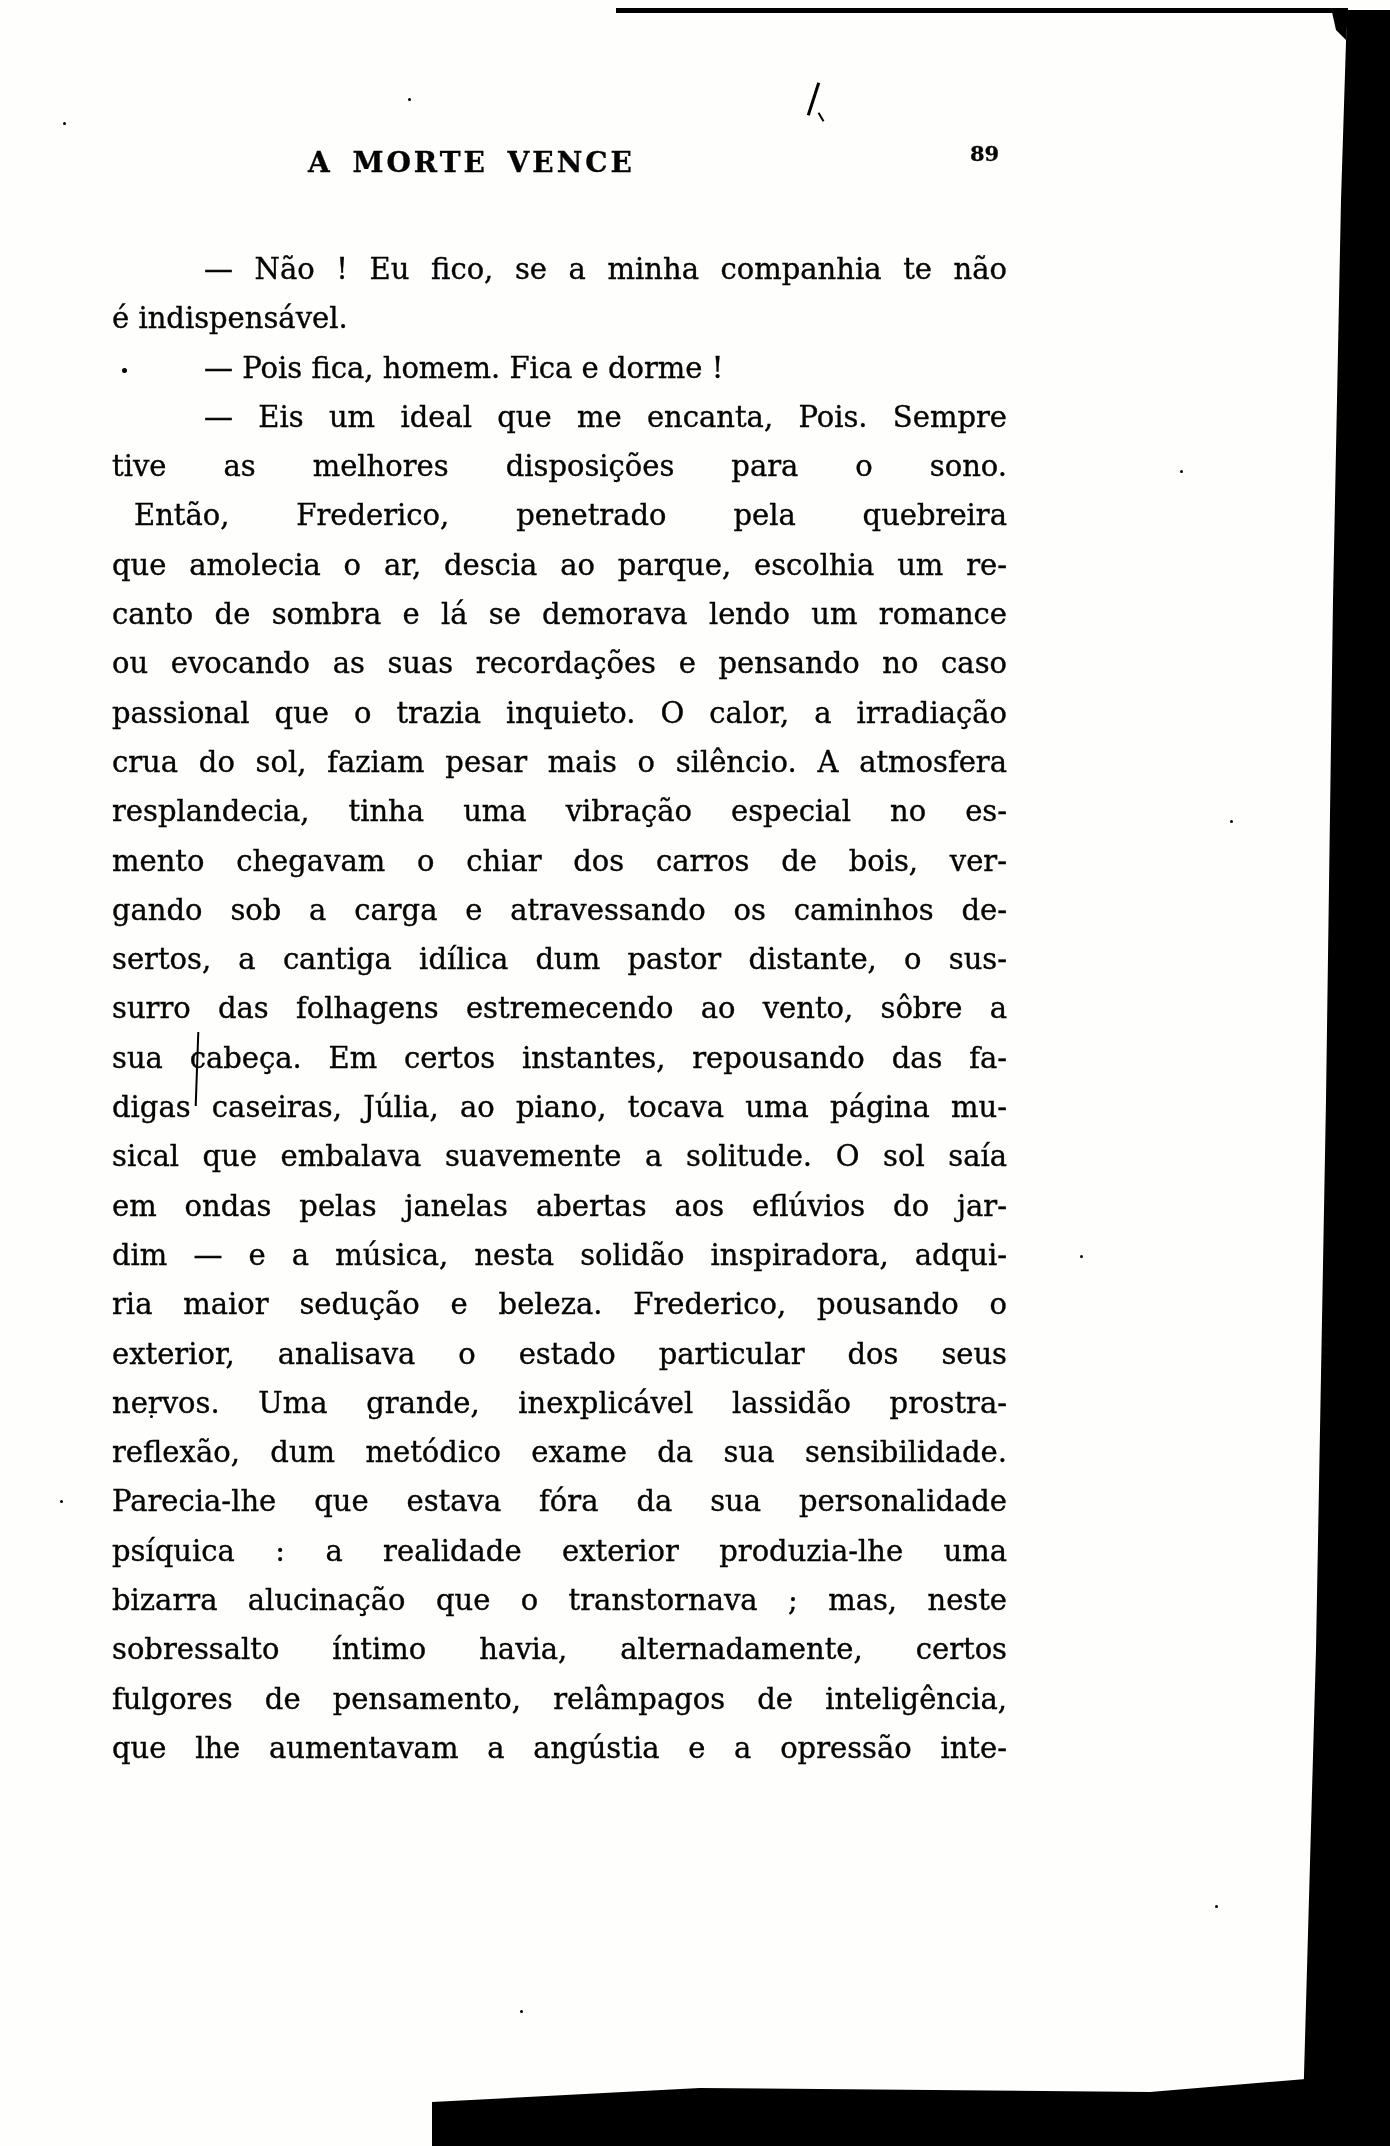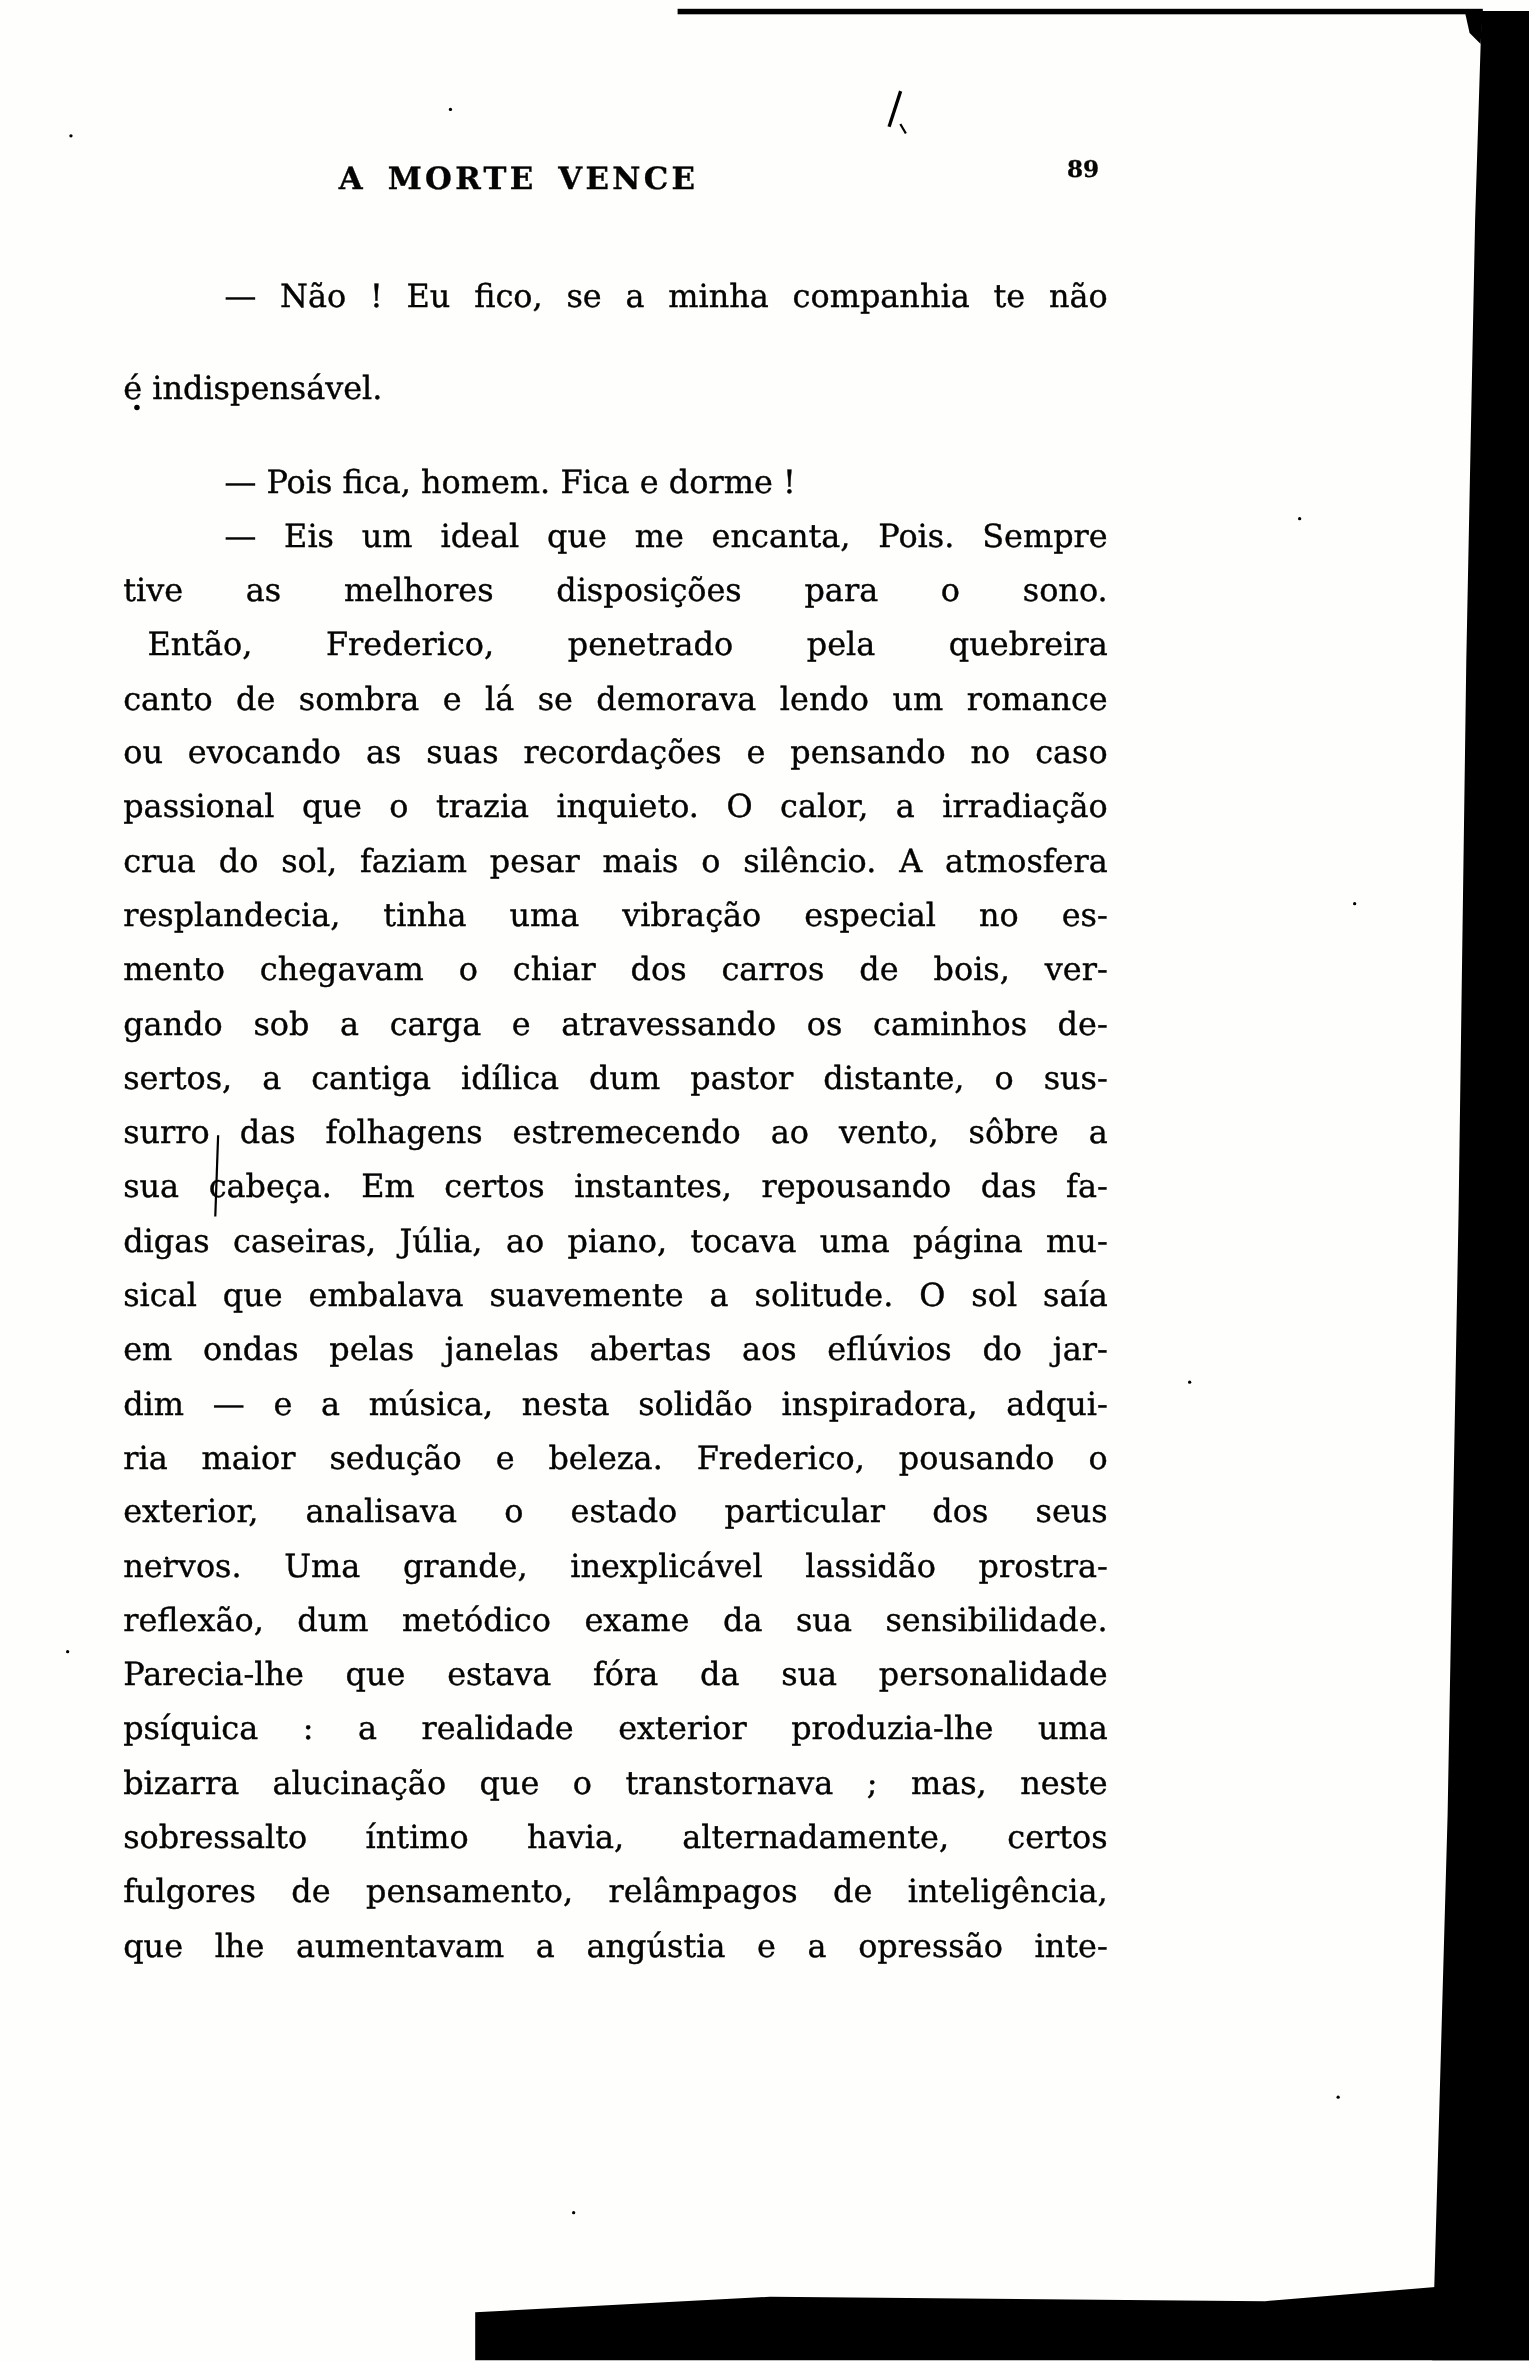--- a/index.html
+++ b/index.html
@@ -27,21 +27,21 @@
     -webkit-text-stroke: 0.3px #000;
   }
 
   
   .text-block {
     position: absolute; left: 112px; top: 245px; width: 895px;
     font-size: 29px; line-height: 49.3px;
     -webkit-text-stroke: 0.35px #000;
   }
   .line { text-align: justify; text-align-last: justify; white-space: normal; }
-  .line.no-justify { text-align: left; text-align-last: left; margin-top: 35px; }
+  .line.no-justify { text-align: left; text-align-last: left; }
   .indent-dialogue { padding-left: 92px; }
   .indent-paragraph { padding-left: 22px; }
 
   
   .artifact { position: absolute; background: #000; }
   .top-line { left: 616px; top: 8px; width: 732px; height: 5px; }
   .scratch-1 { left: 812px; top: 82px; width: 3px; height: 34px; transform: rotate(18deg); }
   .scratch-2 { left: 820px; top: 112px; width: 2px; height: 10px; transform: rotate(-30deg); }
   .stray-stroke { left: 196px; top: 1032px; width: 2px; height: 74px; transform: rotate(2deg); }
   .speck { border-radius: 50%; }
@@ -76,20 +76,21 @@
   <div class="running-title">A MORTE VENCE</div>
   <div class="page-number">89</div>
 
   <div class="text-block" id="text-block">
       <div class="line indent-dialogue">— Não ! Eu fico, se a minha companhia te não</div>
       <div class="line no-justify">é indispensável.</div>
       <div class="line indent-dialogue no-justify">— Pois fica, homem. Fica e dorme !</div>
       <div class="line indent-dialogue">— Eis um ideal que me encanta, Pois. Sempre</div>
       <div class="line">tive as melhores disposições para o sono.</div>
       <div class="line indent-paragraph">Então, Frederico, penetrado pela quebreira</div>
+      <div class="line">que amolecia o ar, descia ao parque, escolhia um re-</div>
       <div class="line">canto de sombra e lá se demorava lendo um romance</div>
       <div class="line">ou evocando as suas recordações e pensando no caso</div>
       <div class="line">passional que o trazia inquieto. O calor, a irradiação</div>
       <div class="line">crua do sol, faziam pesar mais o silêncio. A atmosfera</div>
       <div class="line">resplandecia, tinha uma vibração especial no es-</div>
       <div class="line">mento chegavam o chiar dos carros de bois, ver-</div>
       <div class="line">gando sob a carga e atravessando os caminhos de-</div>
       <div class="line">sertos, a cantiga idílica dum pastor distante, o sus-</div>
       <div class="line">surro das folhagens estremecendo ao vento, sôbre a</div>
       <div class="line">sua cabeça. Em certos instantes, repousando das fa-</div>

